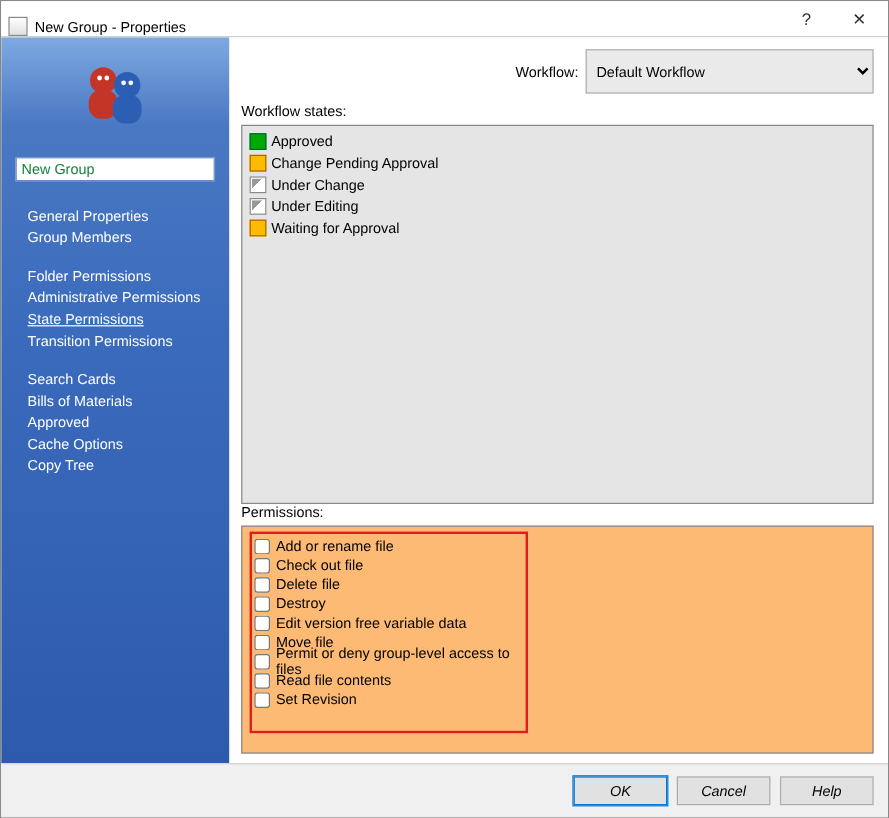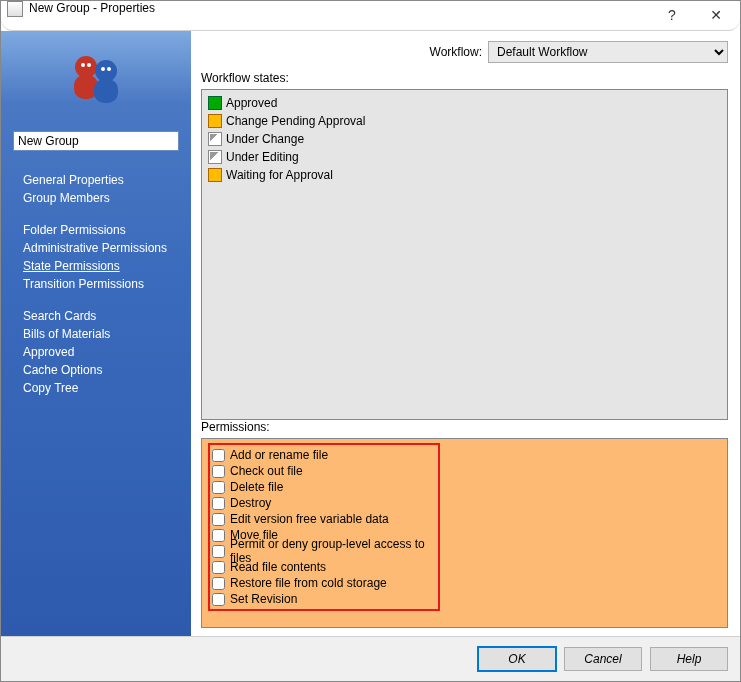--- a/index.html
+++ b/index.html
@@ -17,23 +17,22 @@
     background: #fff;
     display: flex;
     flex-direction: column;
     position: relative;
   }
   .titlebar {
     height: 30px;
     background: #fff;
     border-bottom: 1px solid #d0d0d0;
     display: flex;
-    align-items: flex-start;
+    align-items: flex-end;
     padding: 0 2px 0 6px;
-    border-radius: 12px;
   }
   .title-icon {
     width: 16px; height: 16px;
     margin-right: 6px;
     display: inline-block;
     border: 1px solid #888;
     background: linear-gradient(#fff,#e0e0e0);
   }
   .title-text { flex: 0 0 auto; }
   .title-spacer { flex: 1; }
@@ -59,21 +58,21 @@
   .avatar-wrap {
     display:flex; justify-content:center;
     margin-bottom: 22px;
   }
   .avatar {
     width: 64px; height: 60px;
     position: relative;
   }
   .name-field {
     background: #fff;
-    color: #000000;
+    color: #15803d;
     border: 1px solid #6a8bc1;
     height: 20px;
     padding: 2px 4px;
     font-family: inherit;
     font-size: 12px;
     width: 100%;
     margin-bottom: 20px;
   }
   .nav-group { margin-bottom: 14px; margin-left: 10px; }
   .nav-item {
@@ -91,21 +90,21 @@
   }
   .row-workflow {
     display: flex;
     align-items: center;
     justify-content: flex-end;
     gap: 6px;
     margin-bottom: 8px;
   }
   .workflow-select {
     width: 240px;
-    height: 22px;
+    height: 37px;
     font-family: inherit;
     font-size: 12px;
     border: 1px solid #adadad;
     background: #eaeaea;
     padding: 1px 4px;
   }
   .section-label {
     margin-bottom: 4px;
   }
   .states-box {
@@ -293,24 +292,20 @@
             <div class="perm-row">
                 <input type="checkbox" style="">
                 <span>Permit or deny group-level access to files</span>
               </div>
             <div class="perm-row">
                 <input type="checkbox" style="">
                 <span>Read file contents</span>
               </div>
             <div class="perm-row">
                 <input type="checkbox" style="">
-                <span>Restore file from cold storage</span>
-              </div>
-            <div class="perm-row">
-                <input type="checkbox" style="">
                 <span>Set Revision</span>
               </div>
           </div>
         </div>
       </div>
     </div>
   </div>
 
   <div class="footer">
     <button class="btn default">OK</button>

